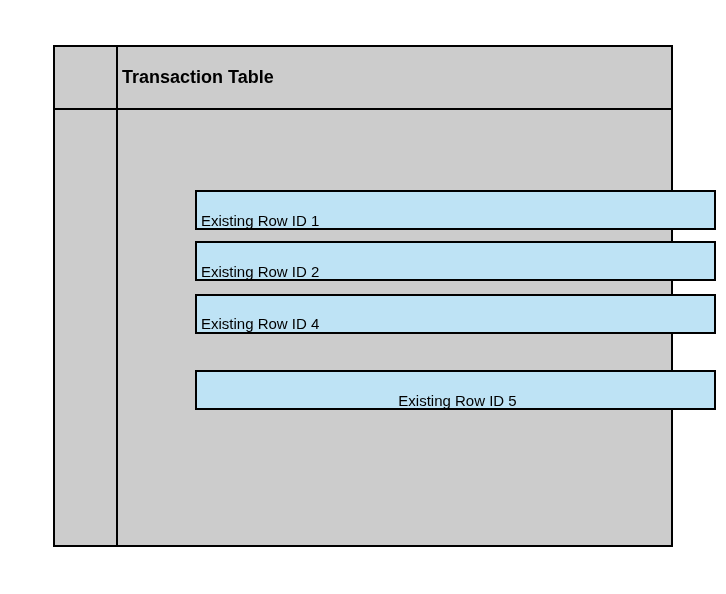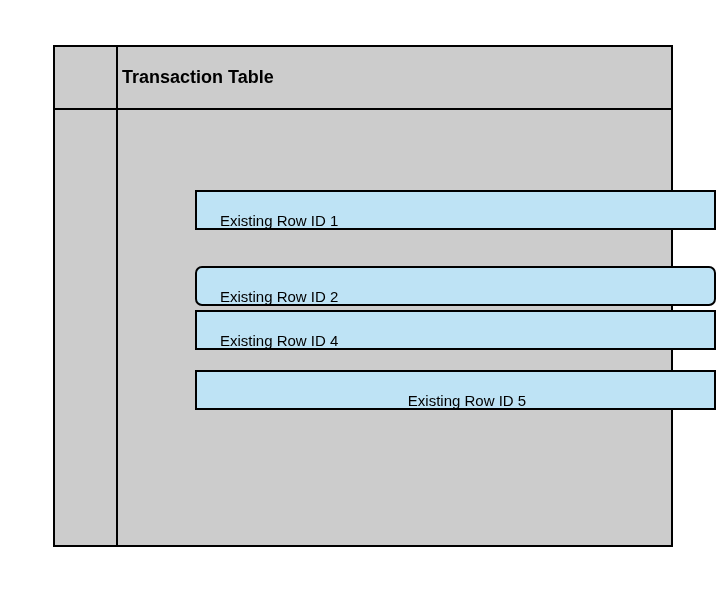--- a/index.html
+++ b/index.html
@@ -86,29 +86,29 @@
     left: 77px;
     width: 521px;
     height: 40px;
     box-sizing: border-box;
     border: 2px solid #000000;
     background: #bee3f5;
     display: flex;
     align-items: center;
   }
   .row-0 { top: 80px; }
-  .row-1 { top: 156px; border-radius: 7px; }
-  .row-2 { top: 200px; }
+  .row-1 { top: 131px; }
+  .row-2 { top: 184px; align-items: flex-end; }
   .row-3 { top: 260px; justify-content: center; }
   .row-4 { top: 320px; }
 
   .row-label {
     font-size: 15px;
     color: #000000;
-    padding-left: 23px;
+    padding-left: 4px;
     white-space: nowrap;
     margin-top: 20px;
   }
 </style>
 </head>
 <body>
 
 <div class="container">
   <div class="gutter"></div>
   <div class="vline"></div>

